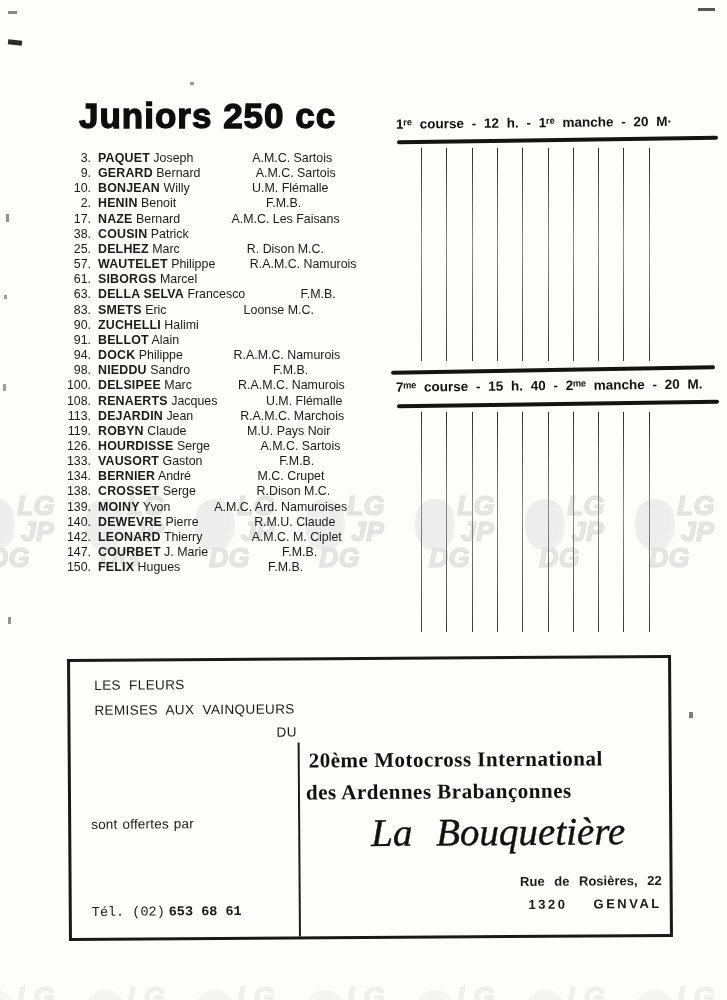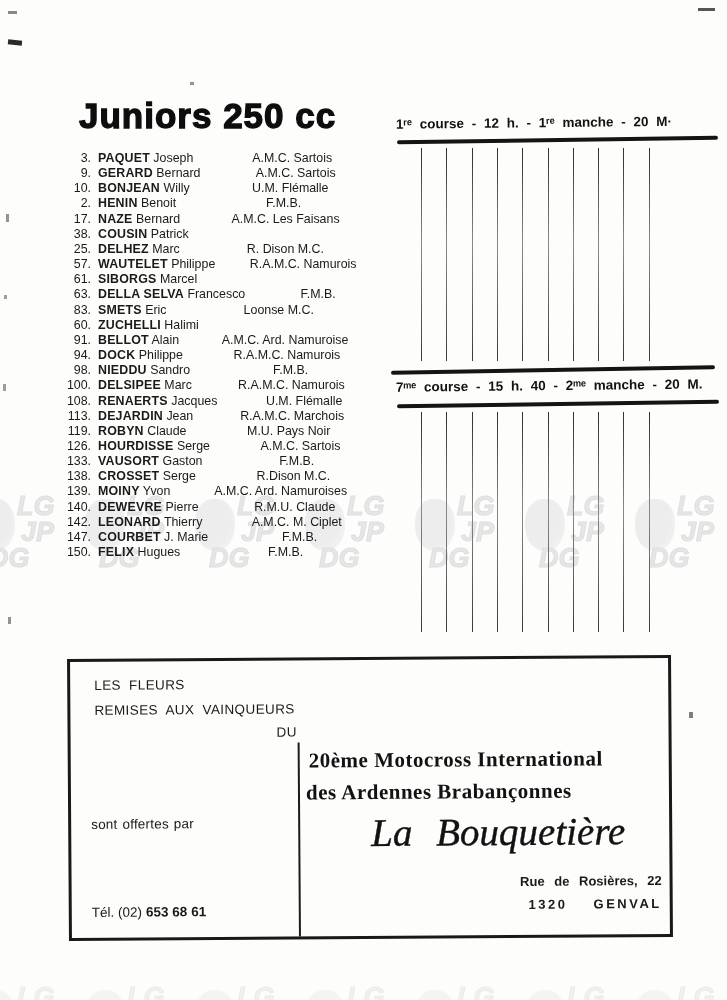--- a/index.html
+++ b/index.html
@@ -33,21 +33,21 @@
   .ad-divider{position:absolute;left:227px;top:82px;width:2px;height:194px;background:#1c1c1c;}
   .ad-event{position:absolute;font-family:"Liberation Serif","DejaVu Serif",serif;font-weight:bold;
             font-size:21px;letter-spacing:.5px;white-space:nowrap;color:#121212;}
   .ad-shop{position:absolute;left:300px;top:150px;font-family:"Liberation Serif","DejaVu Serif",serif;
            font-style:italic;font-size:39px;word-spacing:14px;white-space:nowrap;color:#121212;
            -webkit-text-stroke:.4px #121212;}
   .ad-addr{position:absolute;left:360px;width:230px;text-align:right;font-weight:bold;
            font-size:13px;white-space:nowrap;}
   .addr1{top:215px;word-spacing:6px;}
   .addr2{top:238px;letter-spacing:2.5px;word-spacing:20px;}
-  .ad-phone{position:absolute;left:20px;top:243px;font-size:13.5px;white-space:nowrap;}
+  .ad-phone{position:absolute;left:20px;top:243px;font-size:13.5px;white-space:nowrap;font-family:Liberation Mono, monospace;}
   .ad-phone b{font-weight:bold;margin-left:4px;}
 
   
   .wm-band{position:absolute;left:0;width:727px;height:78px;pointer-events:none;}
   .wm-top{top:495px;}
   .wm-bottom{top:986px;opacity:.55;}
   .wm-unit{position:absolute;top:0;width:110px;height:78px;}
   .wm-face{position:absolute;left:0;top:4px;width:40px;height:52px;border-radius:45% 45% 48% 48%;
            background:radial-gradient(ellipse at 40% 40%,#ededed 55%,#f6f6f6);}
   .wm-unit span{position:absolute;font-weight:bold;font-size:27px;color:#e6e6e6;
@@ -199,27 +199,26 @@
         <span class="rnum">63.</span>
         <span class="rname"><b>DELLA SELVA</b> Francesco</span>
         <span class="rclub">F.M.B.</span>
       </div>
       <div class="rider-row">
         <span class="rnum">83.</span>
         <span class="rname"><b>SMETS</b> Eric</span>
         <span class="rclub">Loonse M.C.</span>
       </div>
       <div class="rider-row">
-        <span class="rnum">60.</span>
+        <span class="rnum">90.</span>
         <span class="rname"><b>ZUCHELLI</b> Halimi</span>
       </div>
       <div class="rider-row">
         <span class="rnum">91.</span>
         <span class="rname"><b>BELLOT</b> Alain</span>
-        <span class="rclub">A.M.C. Ard. Namuroise</span>
       </div>
       <div class="rider-row">
         <span class="rnum">94.</span>
         <span class="rname"><b>DOCK</b> Philippe</span>
         <span class="rclub">R.A.M.C. Namurois</span>
       </div>
       <div class="rider-row">
         <span class="rnum">98.</span>
         <span class="rname"><b>NIEDDU</b> Sandro</span>
         <span class="rclub">F.M.B.</span>
@@ -246,20 +245,25 @@
       </div>
       <div class="rider-row">
         <span class="rnum">126.</span>
         <span class="rname"><b>HOURDISSE</b> Serge</span>
         <span class="rclub">A.M.C. Sartois</span>
       </div>
       <div class="rider-row">
         <span class="rnum">133.</span>
         <span class="rname"><b>VAUSORT</b> Gaston</span>
         <span class="rclub">F.M.B.</span>
+      </div>
+      <div class="rider-row">
+        <span class="rnum">134.</span>
+        <span class="rname"><b>BERNIER</b> André</span>
+        <span class="rclub">M.C. Crupet</span>
       </div>
       <div class="rider-row">
         <span class="rnum">138.</span>
         <span class="rname"><b>CROSSET</b> Serge</span>
         <span class="rclub">R.Dison M.C.</span>
       </div>
       <div class="rider-row">
         <span class="rnum">139.</span>
         <span class="rname"><b>MOINY</b> Yvon</span>
         <span class="rclub">A.M.C. Ard. Namuroises</span>

